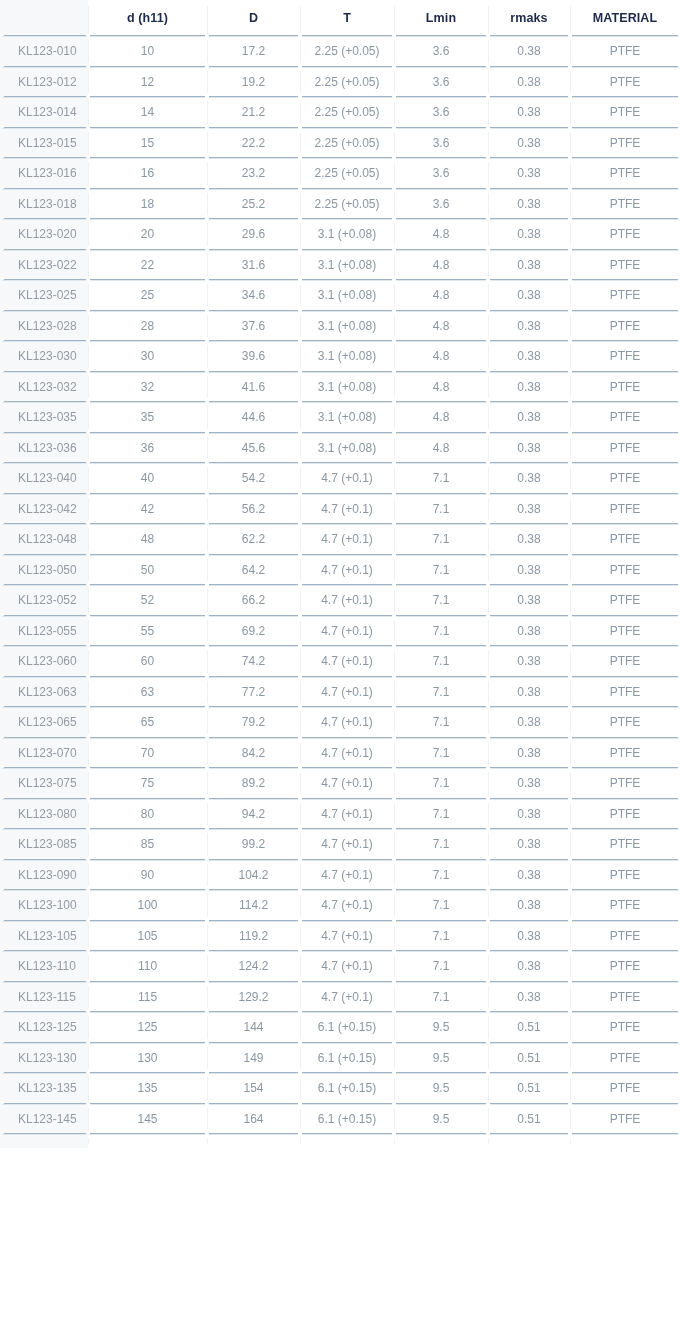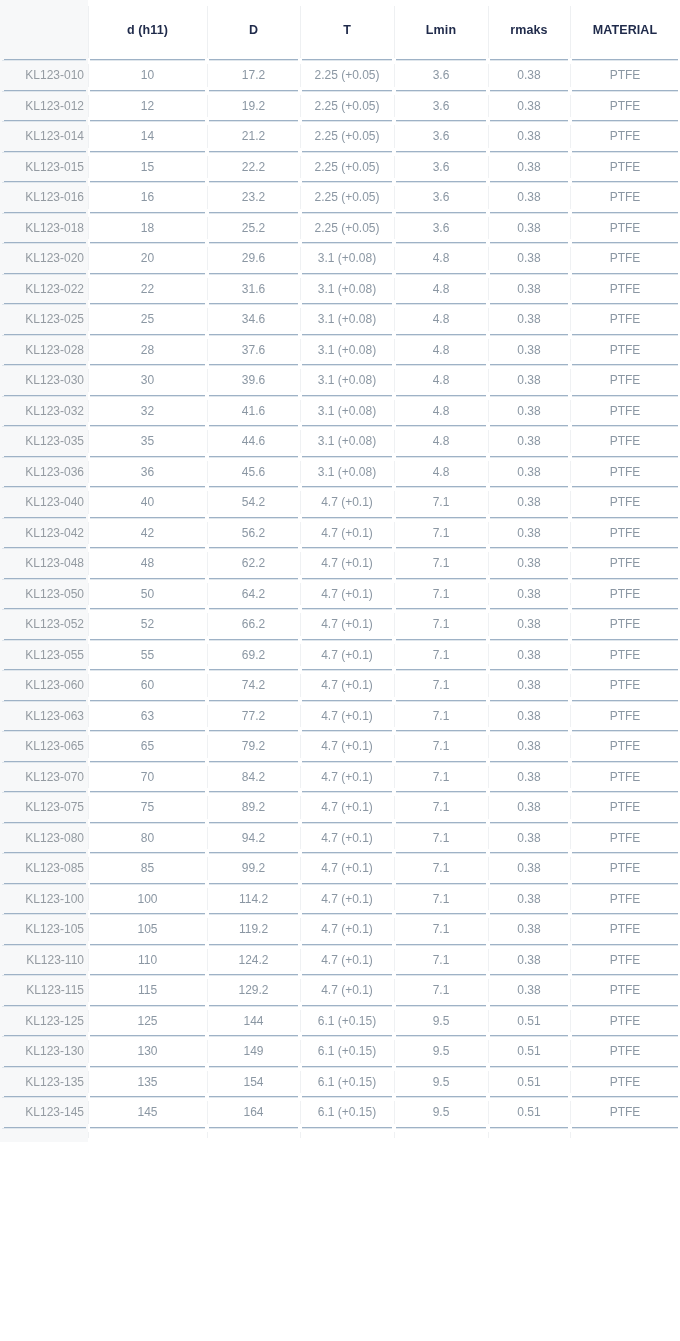--- a/index.html
+++ b/index.html
@@ -36,21 +36,21 @@
   col.c-d        { width: 119px; }
   col.c-D        { width: 93px; }
   col.c-T        { width: 94px; }
   col.c-lmin     { width: 94px; }
   col.c-rmaks    { width: 82px; }
   col.c-material { width: 110px; }
 
   
   thead th {
     height: 36px;
-    padding: 12px 4px;
+    padding: 0 4px;
     font-size: 12.5px;
     font-weight: bold;
     color: #1f2a4a;
     text-align: center;
     vertical-align: middle;
     background: #ffffff;
     border: 0;
     position: relative;
     letter-spacing: 0.1px;
   }
@@ -75,21 +75,21 @@
     font-size: 12px;
     color: #8b97a3;
     text-align: center;
     vertical-align: middle;
     background: #ffffff;
     border: 0;
     position: relative;
     white-space: nowrap;
   }
   tbody td.part-cell {
-    text-align: right;
+    text-align: left;
     padding-left: 18px;
     color: #949ba2;
     background: #f7f8f9;
     font-size: 12px;
   }
   tbody td + td::before {
     content: "";
     position: absolute;
     left: 0;
     top: 4px;
@@ -412,20 +412,29 @@
         <tr>
           <td class="part-cell">KL123-085<span class="rule-soft"></span></td>
           <td>85<span class="rule-soft"></span></td>
           <td>99.2<span class="rule-soft"></span></td>
           <td>4.7 (+0.1)<span class="rule-soft"></span></td>
           <td>7.1<span class="rule-soft"></span></td>
           <td>0.38<span class="rule-soft"></span></td>
           <td>PTFE<span class="rule-soft"></span></td>
         </tr>
         <tr>
+          <td class="part-cell">KL123-090<span class="rule-soft"></span></td>
+          <td>90<span class="rule-soft"></span></td>
+          <td>104.2<span class="rule-soft"></span></td>
+          <td>4.7 (+0.1)<span class="rule-soft"></span></td>
+          <td>7.1<span class="rule-soft"></span></td>
+          <td>0.38<span class="rule-soft"></span></td>
+          <td>PTFE<span class="rule-soft"></span></td>
+        </tr>
+        <tr>
           <td class="part-cell">KL123-100<span class="rule-soft"></span></td>
           <td>100<span class="rule-soft"></span></td>
           <td>114.2<span class="rule-soft"></span></td>
           <td>4.7 (+0.1)<span class="rule-soft"></span></td>
           <td>7.1<span class="rule-soft"></span></td>
           <td>0.38<span class="rule-soft"></span></td>
           <td>PTFE<span class="rule-soft"></span></td>
         </tr>
         <tr>
           <td class="part-cell">KL123-105<span class="rule-soft"></span></td>

